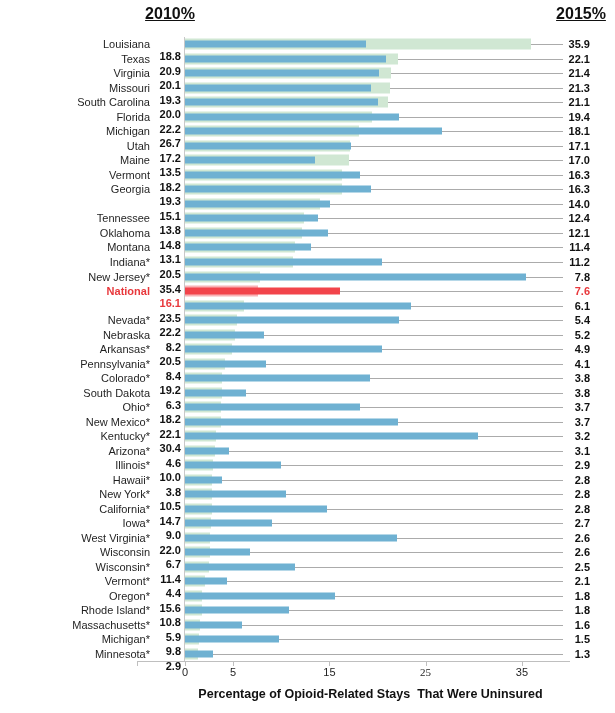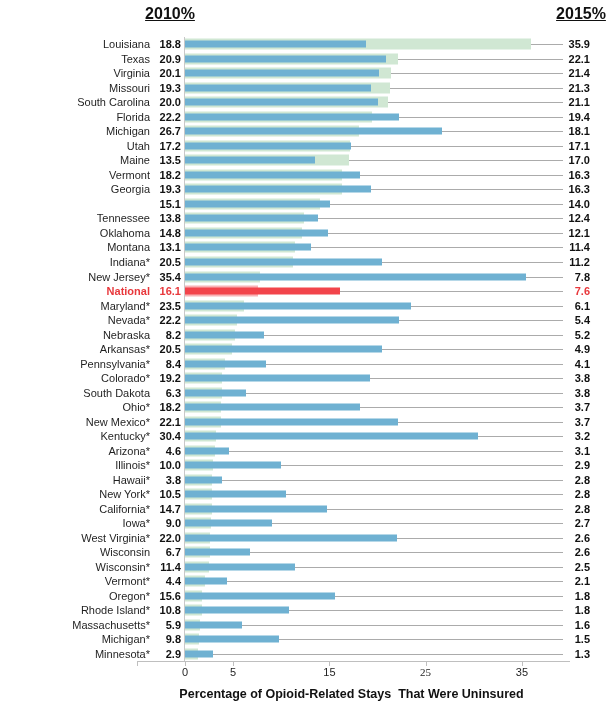--- a/index.html
+++ b/index.html
@@ -15,41 +15,41 @@
           font-size:11.5px;color:#333;align-items:center;}
   .legend-item{display:flex;align-items:center;gap:6px;}
   .swatch{width:10px;height:10px;display:inline-block;}
 
   #rows{position:absolute;left:0;top:37px;width:615px;height:624px;
         display:flex;flex-direction:column;}
   .row{position:relative;flex:1;}
   .state{position:absolute;left:0;top:0;width:150px;height:100%;
          display:flex;align-items:center;justify-content:flex-end;
          font-size:11px;color:#1f1f1f;white-space:nowrap;}
-  .v10{position:absolute;left:150px;top:0;width:31px;height:100%;
+  .v10{position:absolute;left:150px;top:12px;width:31px;height:100%;
        display:flex;align-items:center;justify-content:flex-end;
        font-size:11px;font-weight:bold;color:#111;}
   .plot{position:absolute;left:185px;top:0;width:385px;height:100%;}
   .leader{position:absolute;top:50%;height:1px;background:#ababab;}
   .bar{position:absolute;left:0;top:50%;transform:translateY(-50%);}
   .bar.g{height:11px;background:#d0e7d3;}
   .bar.b{height:7px;background:#6fb1d2;}
   .v15{position:absolute;left:560px;top:0;width:30px;height:100%;
        display:flex;align-items:center;justify-content:flex-end;
        font-size:11px;font-weight:bold;color:#111;}
   .row.hl .state,.row.hl .v10,.row.hl .v15{color:#e8383c;font-weight:bold;}
   .row.hl .bar.g{background:#f8b3b6;}
   .row.hl .bar.b{background:#f2444b;}
 
   .vline{position:absolute;left:184px;top:37px;width:1px;height:625px;background:#c8c8c8;}
   .hline{position:absolute;left:137px;top:661px;width:433px;height:1px;background:#bfbfbf;}
   .tick{position:absolute;top:662px;width:1px;height:4px;background:#bfbfbf;}
   .ticklabel{position:absolute;top:666px;width:30px;text-align:center;
              font-size:11px;color:#1f1f1f;}
-  .xtitle{position:absolute;left:120px;top:687px;width:463px;text-align:center;
+  .xtitle{position:absolute;left:139px;top:687px;width:463px;text-align:center;
           font-weight:bold;font-size:12.5px;color:#111;white-space:pre;}
 </style>
 </head>
 <body>
 
 <div class="page">
 
   <div class="scale-hdr" id="hdr2010">2010%</div>
 
 
@@ -229,21 +229,20 @@
         <div class="state">National</div>
         <div class="v10">16.1</div>
         <div class="plot">
           <div class="leader" style="left: 155px; width: 223px;"></div>
           <div class="bar g" style="width: 73.1px;"></div>
           <div class="bar b" style="width: 155px;"></div>
         </div>
         <div class="v15">7.6</div>
       </div>
       <div class="row">
-        <div class="state">Maryland*</div>
         <div class="v10">23.5</div>
         <div class="plot">
           <div class="leader" style="left: 226.2px; width: 151.8px;"></div>
           <div class="bar g" style="width: 58.7px;"></div>
           <div class="bar b" style="width: 226.2px;"></div>
         </div>
         <div class="v15">6.1</div>
       </div>
       <div class="row">
         <div class="state">Nevada*</div>

